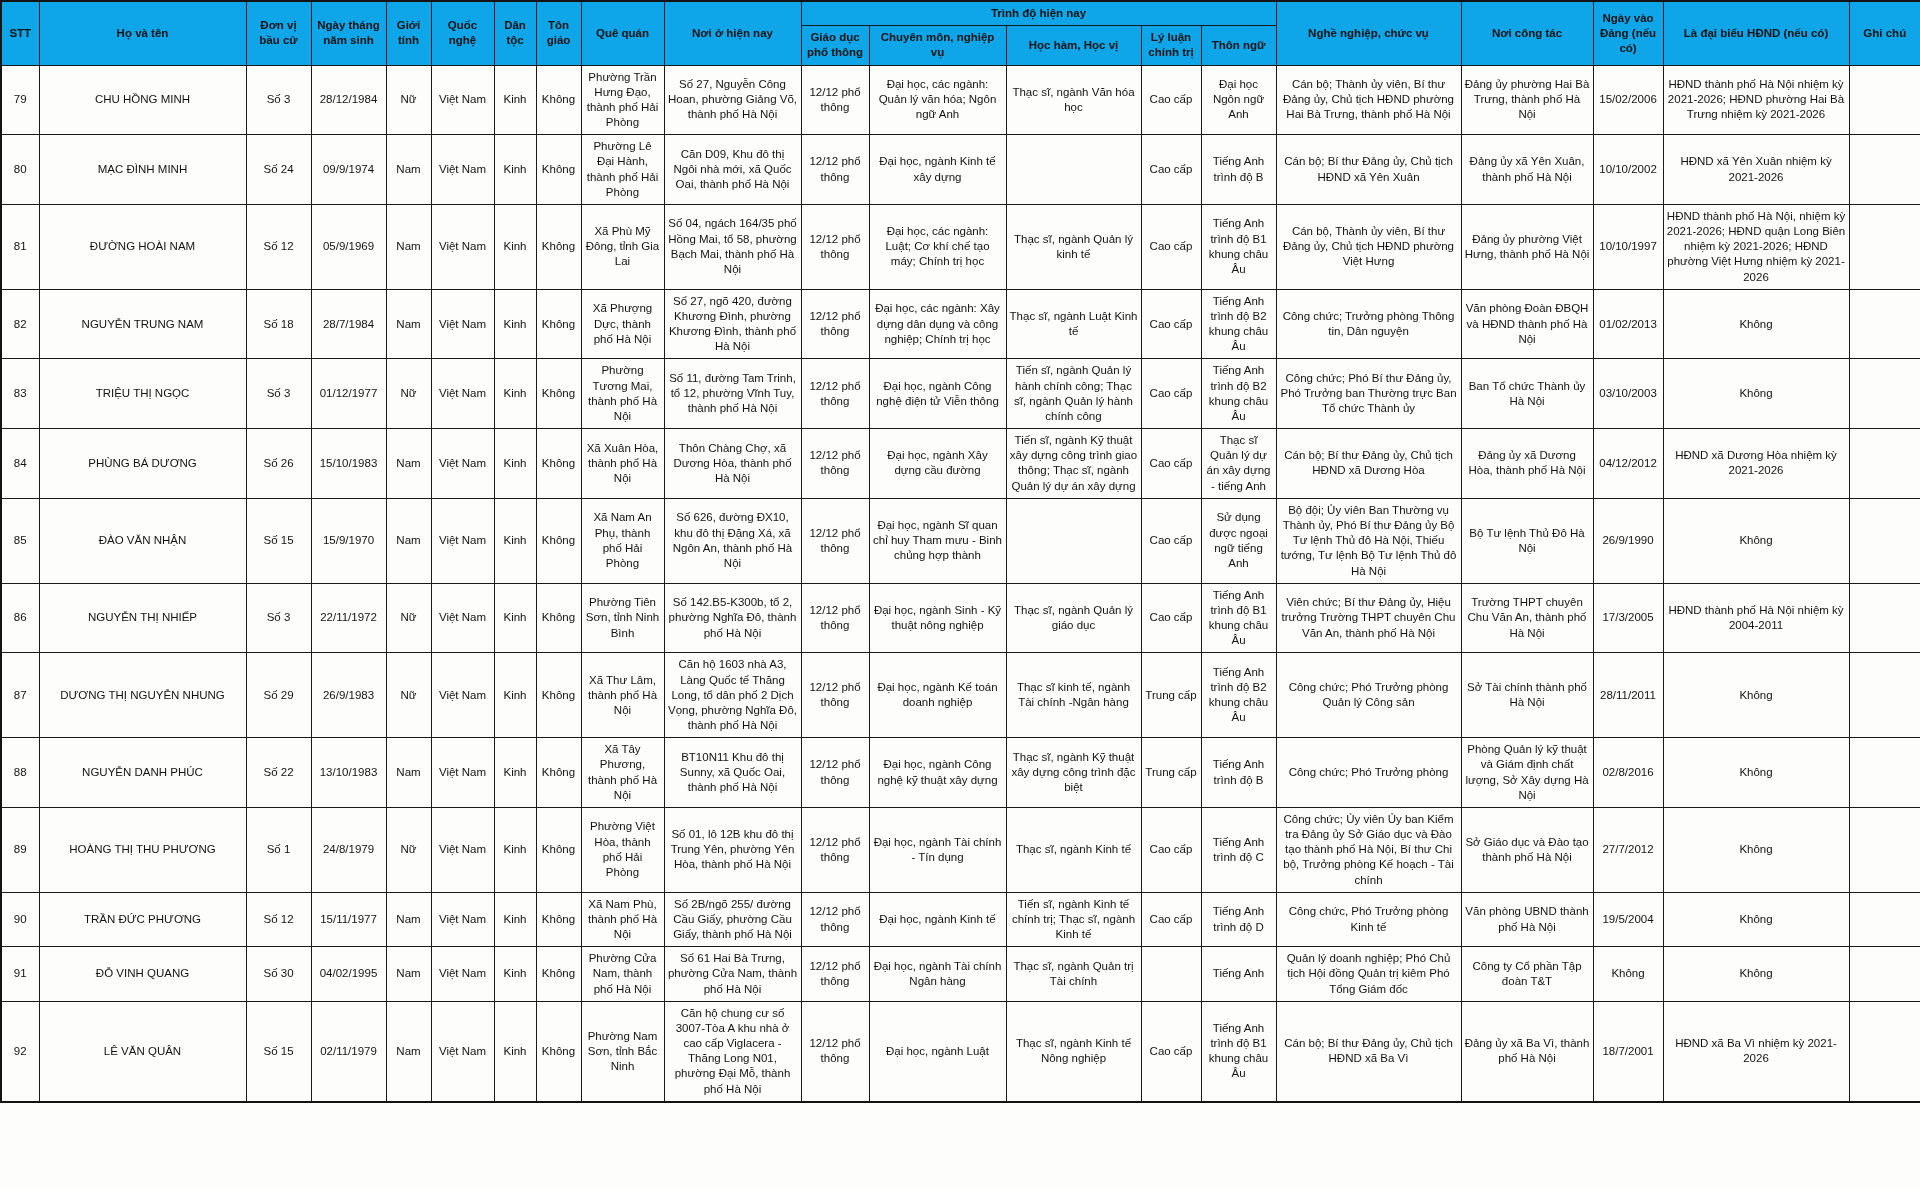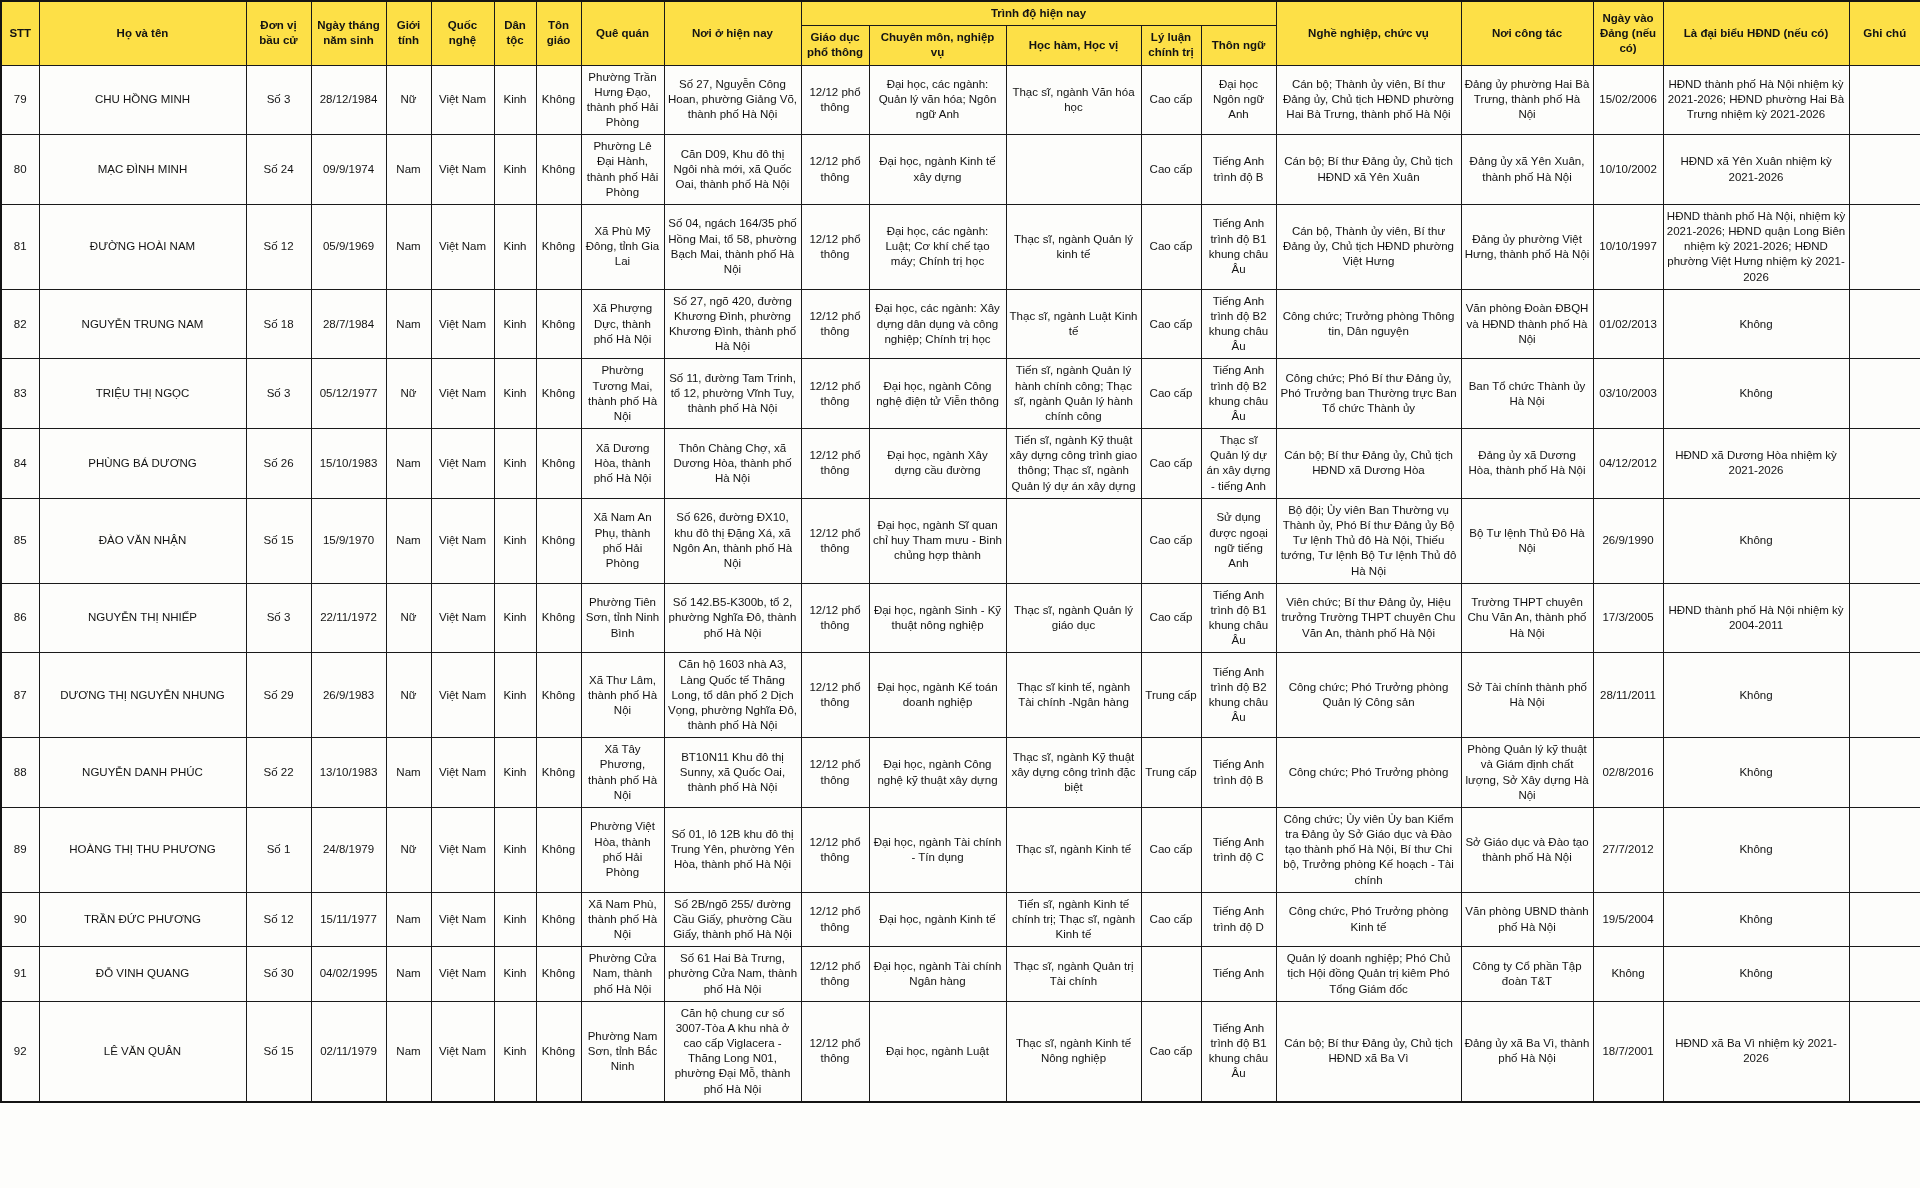--- a/index.html
+++ b/index.html
@@ -26,21 +26,21 @@
     text-align: center;
     vertical-align: middle;
     font-size: 11.5px;
     line-height: 1.32;
     color: #131313;
     word-wrap: break-word;
     overflow-wrap: break-word;
   }
   table.roster th {
     font-weight: bold;
-    background: #fde047;
+    background: #0ea5e9;
   }
   td.col-ho_va_ten { text-align: left; padding-left: 7px; margin-left: 42px; }
   
   col.c-stt { width: 38px; }
   col.c-ho_va_ten { width: 207px; }
   col.c-don_vi_bau_cu { width: 65px; }
   col.c-ngay_sinh { width: 75px; }
   col.c-gioi_tinh { width: 45px; }
   col.c-quoc_tich { width: 63px; }
   col.c-dan_toc { width: 42px; }
@@ -198,21 +198,21 @@
           <td class="col-nghe_nghiep">Công chức; Trưởng phòng Thông tin, Dân nguyện</td>
           <td class="col-noi_cong_tac">Văn phòng Đoàn ĐBQH và HĐND thành phố Hà Nội</td>
           <td class="col-ngay_vao_dang">01/02/2013</td>
           <td class="col-dai_bieu_hdnd">Không</td>
           <td class="col-ghi_chu"></td>
         </tr>
         <tr>
           <td class="col-stt">83</td>
           <td class="col-ho_va_ten">TRIỆU THỊ NGỌC</td>
           <td class="col-don_vi_bau_cu">Số 3</td>
-          <td class="col-ngay_sinh">05/12/1977</td>
+          <td class="col-ngay_sinh">01/12/1977</td>
           <td class="col-gioi_tinh">Nữ</td>
           <td class="col-quoc_tich">Việt Nam</td>
           <td class="col-dan_toc">Kinh</td>
           <td class="col-ton_giao">Không</td>
           <td class="col-que_quan">Phường Tương Mai, thành phố Hà Nội</td>
           <td class="col-noi_o">Số 11, đường Tam Trinh, tổ 12, phường Vĩnh Tuy, thành phố Hà Nội</td>
           <td class="col-giao_duc_pho_thong">12/12 phổ thông</td>
           <td class="col-chuyen_mon">Đại học, ngành Công nghệ điện tử Viễn thông</td>
           <td class="col-hoc_ham_hoc_vi">Tiến sĩ, ngành Quản lý hành chính công; Thạc sĩ, ngành Quản lý hành chính công</td>
           <td class="col-ly_luan_chinh_tri">Cao cấp</td>
@@ -225,21 +225,21 @@
         </tr>
         <tr>
           <td class="col-stt">84</td>
           <td class="col-ho_va_ten">PHÙNG BÁ DƯƠNG</td>
           <td class="col-don_vi_bau_cu">Số 26</td>
           <td class="col-ngay_sinh">15/10/1983</td>
           <td class="col-gioi_tinh">Nam</td>
           <td class="col-quoc_tich">Việt Nam</td>
           <td class="col-dan_toc">Kinh</td>
           <td class="col-ton_giao">Không</td>
-          <td class="col-que_quan">Xã Dương Hòa, thành phố Hà Nội</td>
+          <td class="col-que_quan">Xã Xuân Hòa, thành phố Hà Nội</td>
           <td class="col-noi_o">Thôn Chàng Chợ, xã Dương Hòa, thành phố Hà Nội</td>
           <td class="col-giao_duc_pho_thong">12/12 phổ thông</td>
           <td class="col-chuyen_mon">Đại học, ngành Xây dựng cầu đường</td>
           <td class="col-hoc_ham_hoc_vi">Tiến sĩ, ngành Kỹ thuật xây dựng công trình giao thông; Thạc sĩ, ngành Quản lý dự án xây dựng</td>
           <td class="col-ly_luan_chinh_tri">Cao cấp</td>
           <td class="col-ngoai_ngu">Thạc sĩ Quản lý dự án xây dựng - tiếng Anh</td>
           <td class="col-nghe_nghiep">Cán bộ; Bí thư Đảng ủy, Chủ tịch HĐND xã Dương Hòa</td>
           <td class="col-noi_cong_tac">Đảng ủy xã Dương Hòa, thành phố Hà Nội</td>
           <td class="col-ngay_vao_dang">04/12/2012</td>
           <td class="col-dai_bieu_hdnd">HĐND xã Dương Hòa nhiệm kỳ 2021-2026</td>

